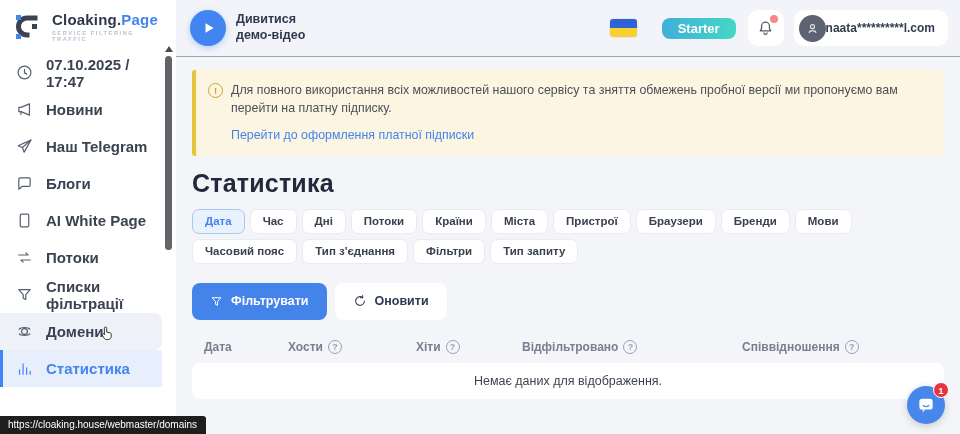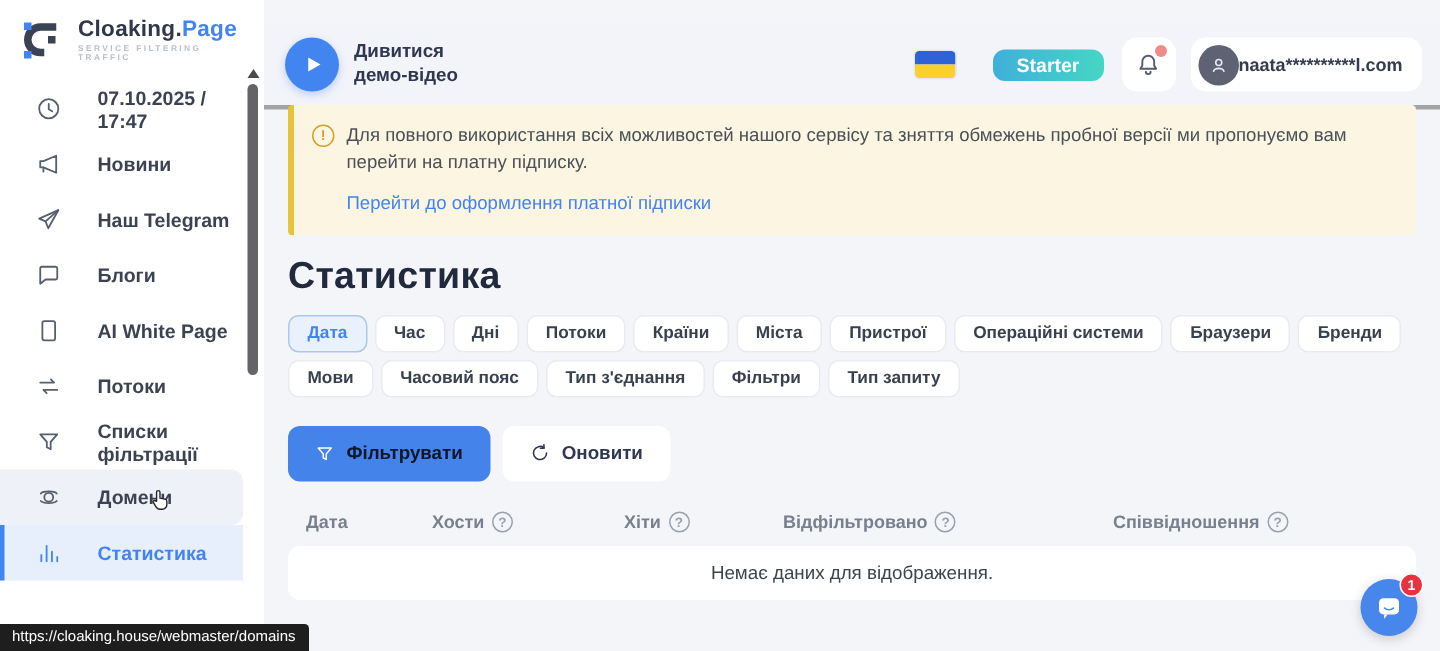--- a/index.html
+++ b/index.html
@@ -8,22 +8,22 @@
 
   
   .sidebar { position:absolute; left:0; top:0; bottom:0; width:176px; background:#fff; z-index:3; }
   .logo { display:flex; align-items:center; gap:8px; padding:12px 10px 0 14px; cursor:pointer; }
   .logo-mark { width:30px; height:30px; flex:0 0 auto; }
   .logo-text { font-size:15px; font-weight:800; color:#2f3749; letter-spacing:.2px; line-height:1; }
   .logo-text .accent { color:#4285f0; }
   .tagline { font-size:5.6px; letter-spacing:1.6px; color:#b9bfca; margin-top:3px; font-weight:700; }
 
   .nav { position:absolute; top:54px; left:0; right:14px; }
-  .nav-item { position:relative; display:flex; align-items:center; gap:24px; height:37px; padding-left:24px;
-              font-size:13px; font-weight:600; color:#3b4353; cursor:pointer; }
+  .nav-item { position:relative; display:flex; align-items:center; gap:13px; height:37px; padding-left:16px;
+              font-size:15px; font-weight:600; color:#3b4353; cursor:pointer; }
   .nav-item svg { width:17px; height:17px; stroke:#565f70; fill:none; stroke-width:1.7; stroke-linecap:round; stroke-linejoin:round; flex:0 0 auto; }
   .nav-item.hovered { background:#eef1f8; border-radius:0 8px 8px 0; }
   .nav-item.active { background:#e8effc; color:#4285f0; }
   .nav-item.active svg { stroke:#4285f0; }
   .nav-item.active::before { content:""; position:absolute; left:0; top:0; bottom:0; width:3px; background:#4285f0; }
   .nav-item.static { cursor:default; }
 
   .hand-cursor { position:absolute; left:98px; top:12px; width:17px; height:19px; }
 
   
@@ -32,21 +32,21 @@
   .sb-arrow.up { top:4px; border-bottom:6px solid #4a4a4e; }
   .sb-arrow.down { bottom:4px; border-top:6px solid #4a4a4e; }
   .sb-thumb { position:absolute; top:14px; left:2px; width:7px; height:194px; border-radius:4px; background:#636368; }
 
   
   .status-tooltip { position:absolute; left:0; bottom:0; background:#1e1e1e; color:#fff; font-size:10px;
                     padding:3px 9px 4px 8px; border-radius:0 3px 0 0; white-space:nowrap; z-index:5; }
 
   
   .topbar { position:absolute; left:176px; right:0; top:0; height:57px; background:#f3f4f9;
-            border-bottom:3px solid #a3a3a3; display:flex; align-items:center; padding:0 12px 0 14px;margin-top:16px; }
+            border-bottom:1px solid #a3a3a3; display:flex; align-items:center; padding:0 12px 0 14px; }
   .play-btn { width:36px; height:36px; border-radius:50%; background:#4285f0; display:flex; align-items:center;
               justify-content:center; cursor:pointer; flex:0 0 auto; box-shadow:0 2px 6px rgba(66,133,240,.35); }
   .play-btn svg { width:14px; height:14px; fill:#fff; margin-left:2px; }
   .demo-text { margin-left:10px; font-size:12.5px; font-weight:700; color:#2e3850; line-height:1.25; cursor:pointer; }
   .topbar-right { margin-left:auto; display:flex; align-items:center; }
   .flag { width:27px; height:18px; border-radius:3px; overflow:hidden; cursor:pointer; box-shadow:0 0 0 1px rgba(0,0,0,.05); }
   .flag .b { height:9px; background:#2e63d8; } .flag .y { height:9px; background:#f8d12e; }
   .plan-btn { margin-left:25px; border:none; cursor:pointer; color:#fff; font-weight:700; font-size:13px;
               padding:3px 16px; border-radius:8px; background:linear-gradient(90deg,#3fb0da,#45d6c5);
               font-family:inherit; }
@@ -72,21 +72,21 @@
   .page-title { margin:13px 0 11px; font-size:25px; font-weight:800; color:#202a3c; letter-spacing:.2px; }
 
   .tabs { display:flex; flex-wrap:wrap; }
   .tab { background:#fff; border:1px solid #e9ebf1; border-radius:7px; padding:5px 12px 6px; font-size:11.5px;
          font-weight:600; color:#39414f; margin:0 5px 5px 0; cursor:pointer; font-family:inherit; }
   .tab.active { background:#e9f1fd; border-color:#a9c7f3; color:#4285f0; }
 
   .actions { display:flex; gap:8px; margin-top:14px; }
   .btn { display:flex; align-items:center; gap:8px; border:none; border-radius:8px; padding:0 18px; height:37px;
          font-size:12.5px; font-weight:700; cursor:pointer; font-family:inherit; }
-  .btn-filter { background:#4483ea; color:#0f172a; }
+  .btn-filter { background:#4483ea; color:#ffffff; }
   .btn-filter svg { width:13px; height:13px; stroke:#fff; fill:none; stroke-width:1.8; stroke-linejoin:round; }
   .btn-refresh { background:#fff; color:#2e3850; }
   .btn-refresh svg { width:14px; height:14px; stroke:#2e3850; fill:none; stroke-width:1.8; stroke-linecap:round; }
 
   .table-head { display:grid; grid-template-columns:84px 128px 106px 220px 1fr; padding-left:12px; margin-top:20px;
                 font-size:12px; color:#78808f; font-weight:600; }
   .th { display:flex; align-items:center; gap:5px; }
   .help-circle { width:14px; height:14px; border:1.3px solid #9aa1ae; border-radius:50%; color:#9aa1ae;
                  font-size:9px; font-weight:700; display:flex; align-items:center; justify-content:center; cursor:pointer; }
   .empty-card { margin-top:9px; background:#fff; border-radius:8px; height:36px; display:flex; align-items:center;
@@ -241,21 +241,20 @@
     <h1 class="page-title">Статистика</h1>
 
     <div class="tabs">
       <button class="tab active">Дата</button>
       <button class="tab">Час</button>
       <button class="tab">Дні</button>
       <button class="tab">Потоки</button>
       <button class="tab">Країни</button>
       <button class="tab">Міста</button>
       <button class="tab">Пристрої</button>
-      <button class="tab">Операційні системи</button>
       <button class="tab">Браузери</button>
       <button class="tab">Бренди</button>
       <button class="tab">Мови</button>
       <button class="tab">Часовий пояс</button>
       <button class="tab">Тип з'єднання</button>
       <button class="tab">Фільтри</button>
       <button class="tab">Тип запиту</button>
     </div>
 
     <div class="actions">

